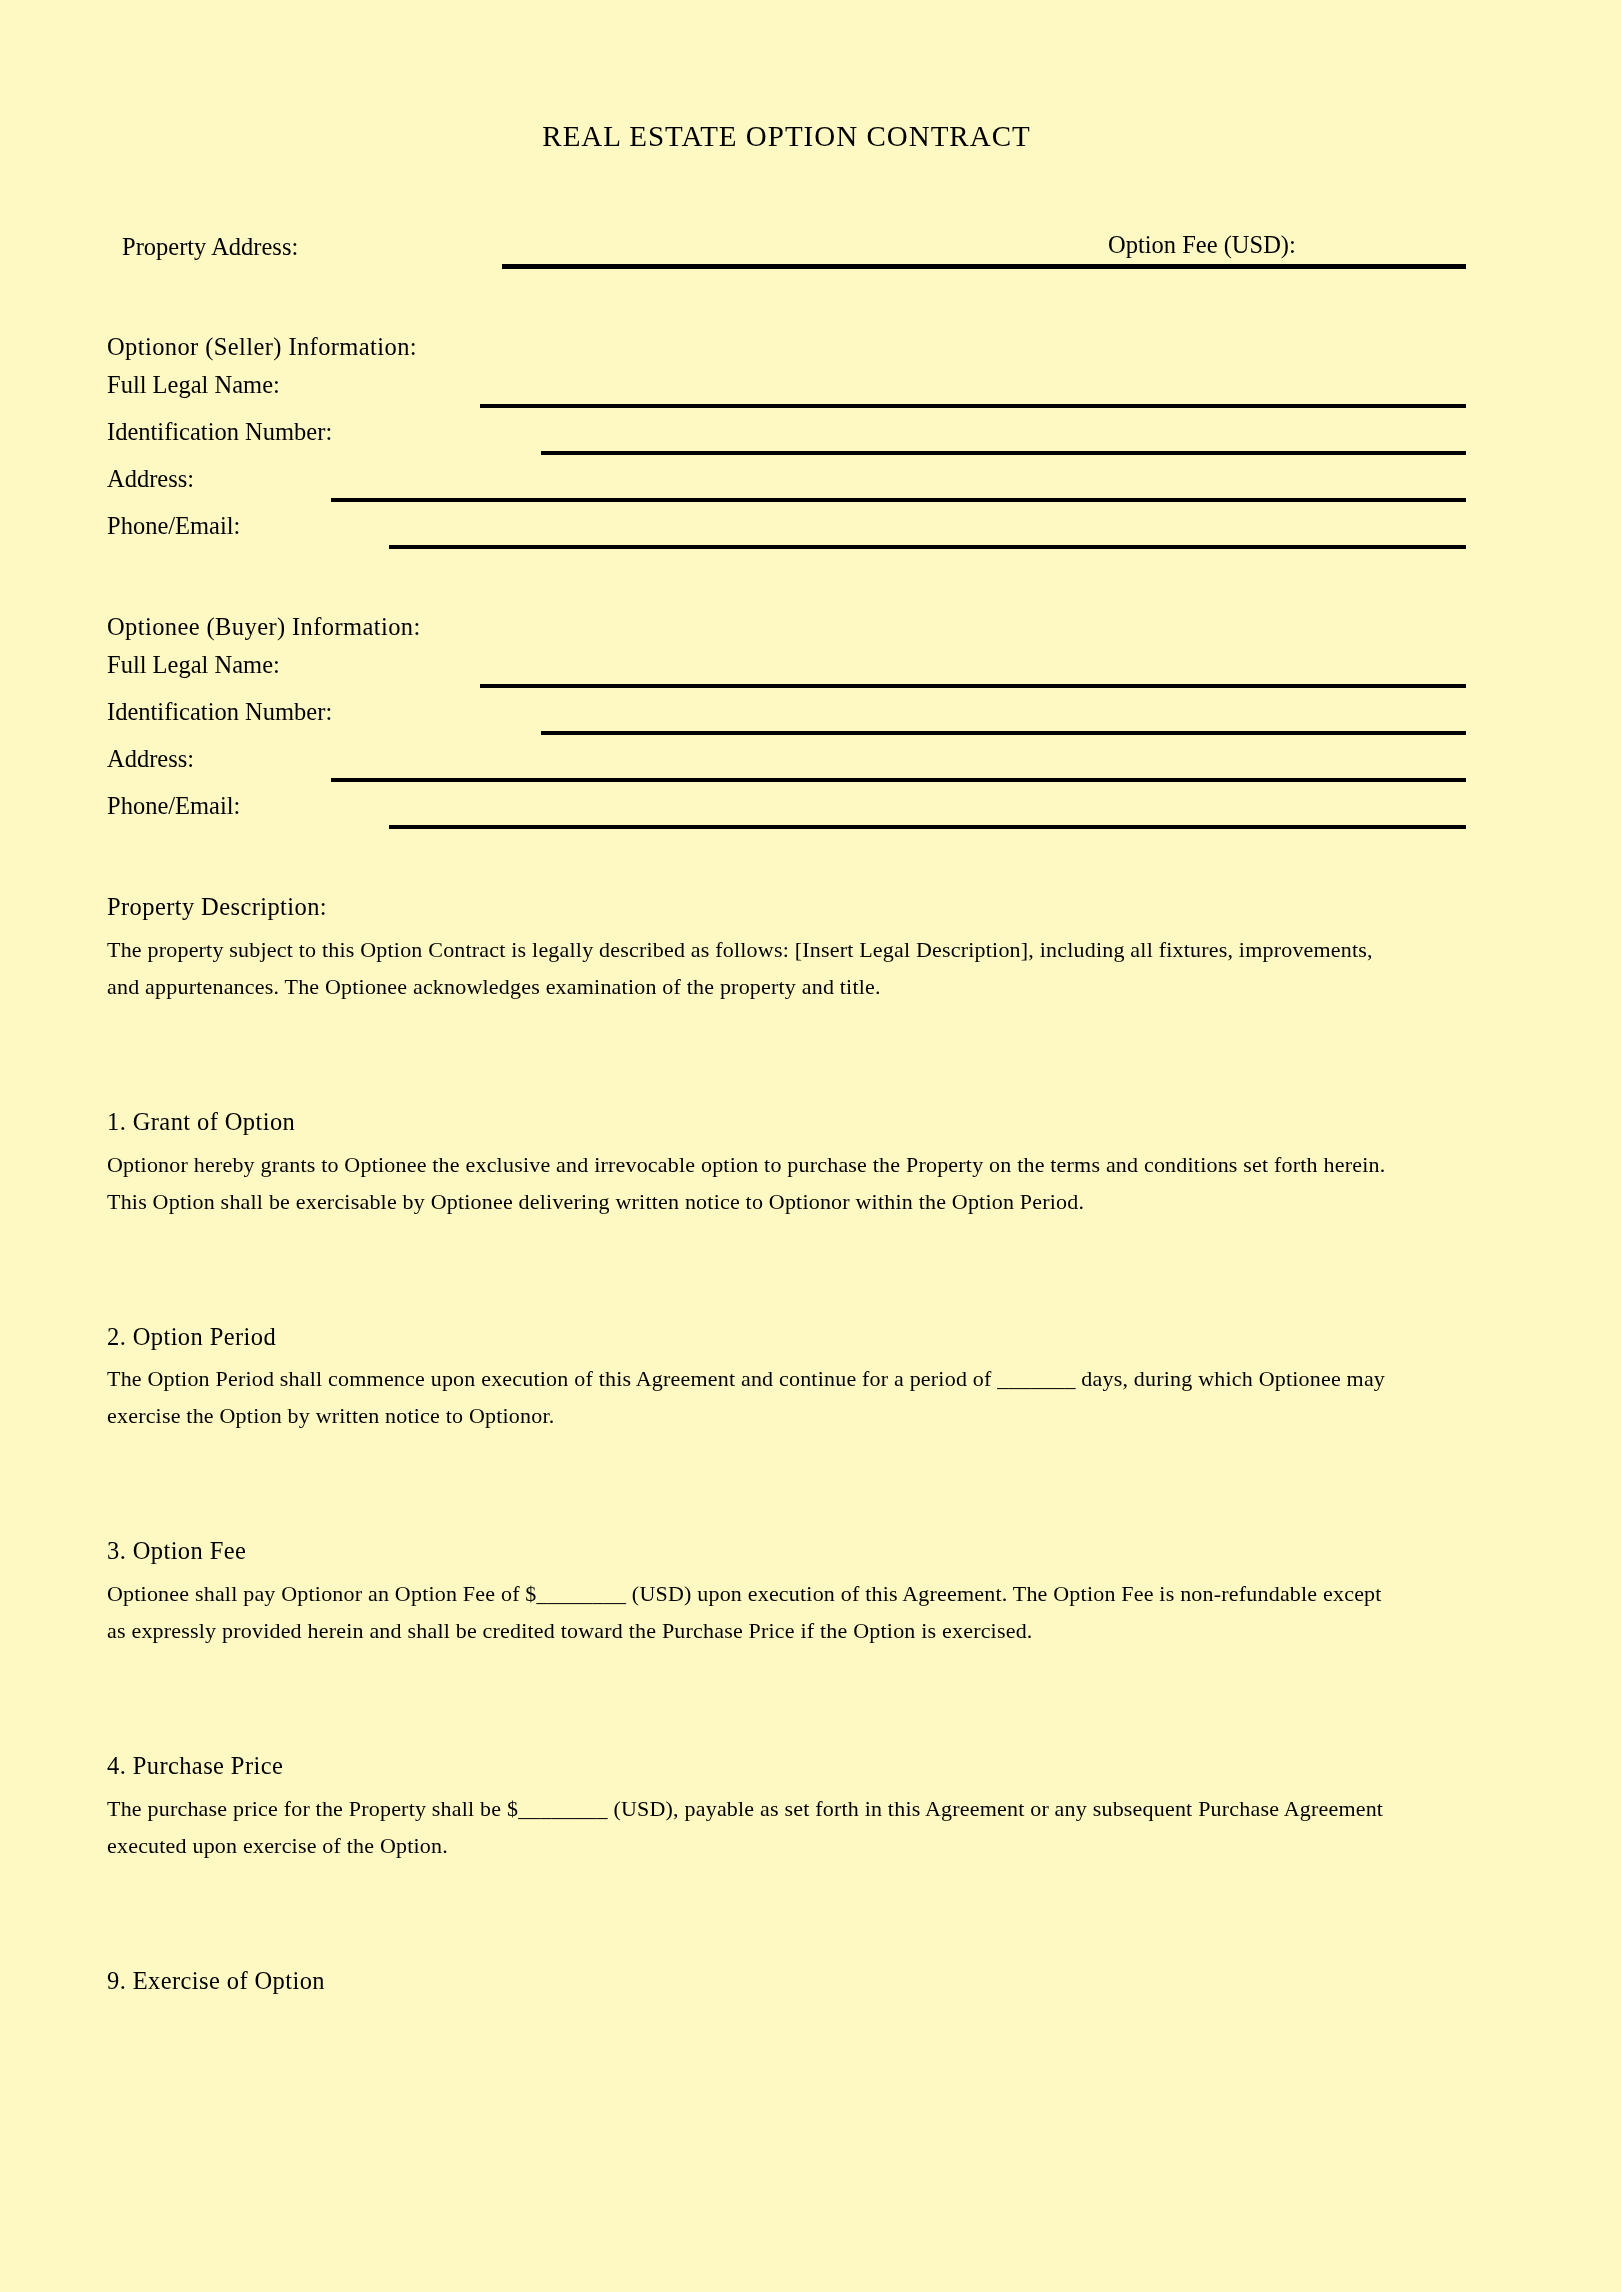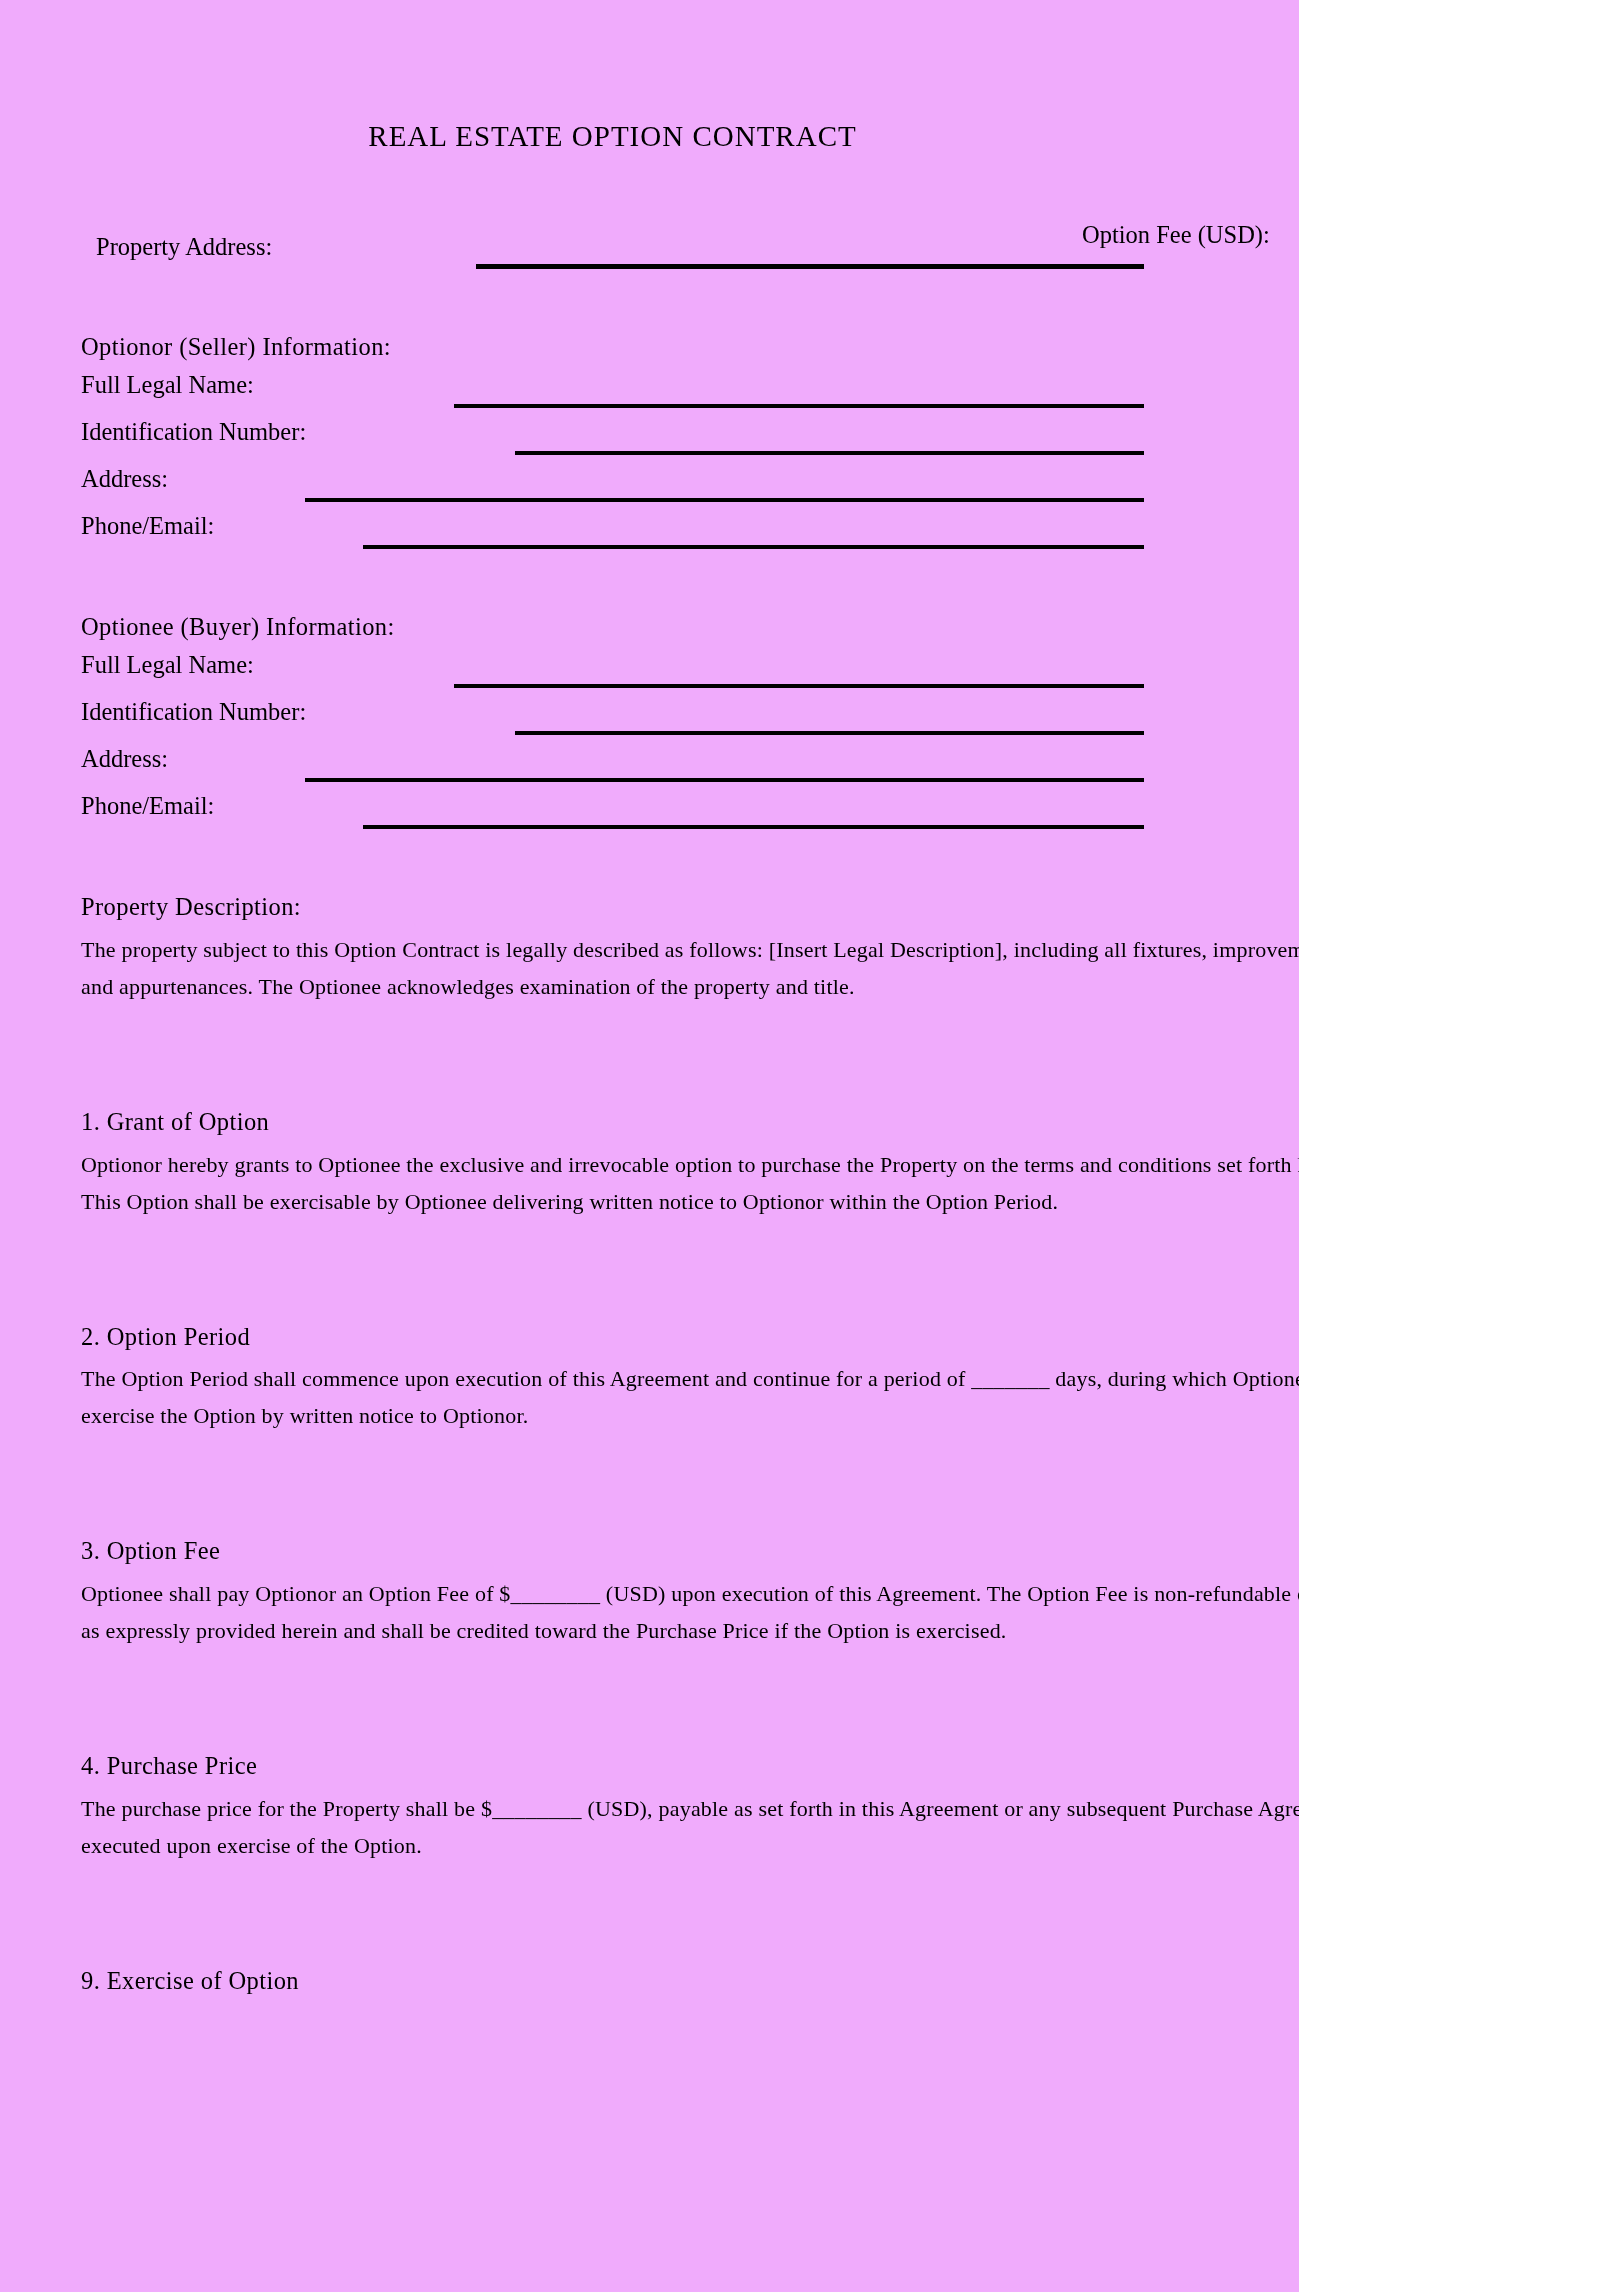--- a/index.html
+++ b/index.html
@@ -1,22 +1,22 @@
 <!DOCTYPE html>
 <html><head>
 <meta charset="utf-8">
 <style>
   html, body { margin: 0; padding: 0; background: #ffffff; }
   .page {
     position: relative;
-    width: 1299px;
+    width: 1621px;
     height: 2293px;
-    background: #f0abfc;
+    background: #fef9c3;
     box-sizing: border-box;
-    padding: 116px 155px 0 81px;
+    padding: 116px 155px 0 107px;
     font-family: "Liberation Serif", "DejaVu Serif", serif;
     color: #000000;
     overflow: hidden;
   }
   .title {
     margin: 0;
     font-size: 29px;
     font-weight: 400;
     line-height: 41px;
     text-align: center;
@@ -41,21 +41,21 @@
     position: absolute;
     left: 395px;
     right: 0;
     bottom: 0;
     height: 4.9px;
     background: #000000;
   }
   .option-fee {
     position: absolute;
     left: 1001px;
-    bottom: 20px;
+    bottom: 10px;
     font-size: 24.5px;
     white-space: nowrap;
   }
   
   .sec-heading {
     margin: 63px 0 0 0;
     font-size: 24.5px;
     font-weight: 400;
     line-height: 29px;
     letter-spacing: 0.4px;

